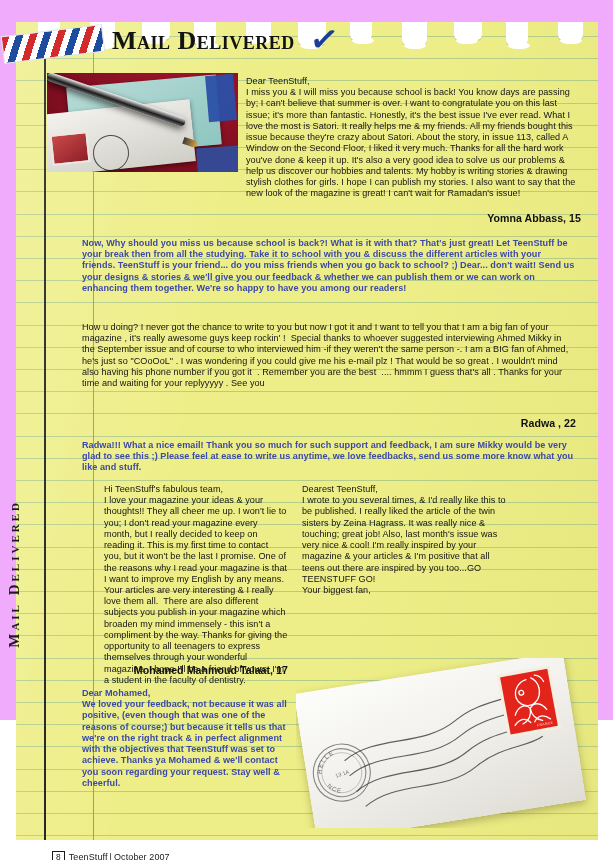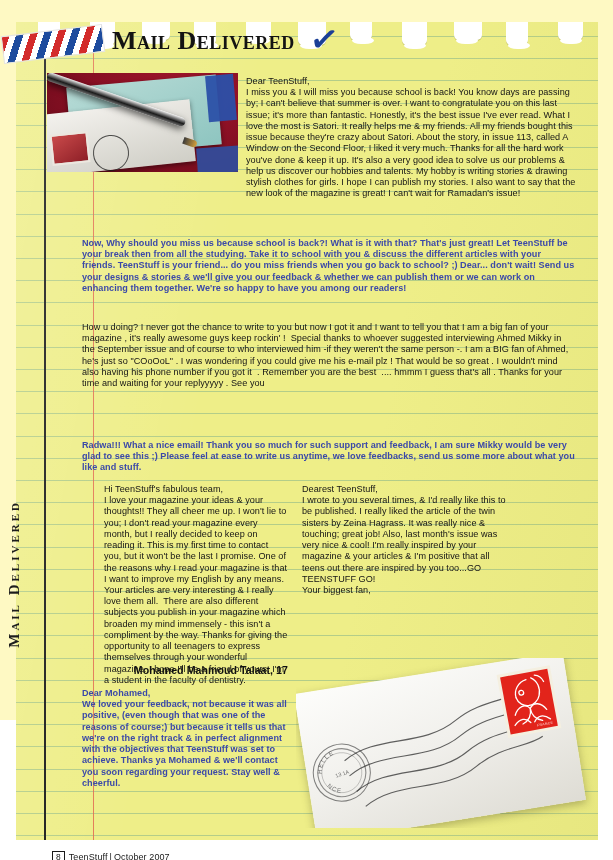--- a/index.html
+++ b/index.html
@@ -1,20 +1,20 @@
 <!DOCTYPE html>
 <html><head>
 <meta charset="utf-8">
 <style>
   html,body{margin:0;padding:0;background:#ffffff;}
   body{width:613px;height:860px;position:relative;overflow:hidden;
        font-family:"Liberation Sans", sans-serif;}
 
   
-  #page{position:absolute;left:0;top:0;width:613px;height:720px;background:#fef9c3;}
+  #page{position:absolute;left:0;top:0;width:613px;height:720px;background:#f0abfc;}
 
   .pad{position:absolute;left:16px;top:22px;width:582px;height:818px;
        background:#eeee88;}
   
   .pad:after{content:"";position:absolute;inset:0;
     background:
       linear-gradient(100deg, rgba(255,255,255,.18) 0%, rgba(255,255,255,0) 35%),
       linear-gradient(280deg, rgba(190,190,80,.14) 0%, rgba(255,255,255,0) 40%);
     pointer-events:none;}
 
@@ -188,24 +188,26 @@
     <div class="ph-stamp"></div>
     <div class="ph-mark"></div>
     <div class="ph-blue"></div>
     <div class="ph-blue2"></div>
     <div class="ph-pen"></div>
     <div class="ph-tip"></div>
   </div>
 
   <div class="blk" style="left: 246px; top: 76px; width: 335px; white-space: pre-wrap;">Dear TeenStuff,
 I miss you &amp; I will miss you because school is back! You know days are passing by; I can't believe that summer is over. I want to congratulate you on this last issue; it's more than fantastic. Honestly, it's the best issue I've ever read. What I love the most is Satori. It really helps me &amp; my friends. All my friends bought this issue because they're crazy about Satori. About the story, in issue 113, called A Window on the Second Floor, I liked it very much. Thanks for all the hard work you've done &amp; keep it up. It's also a very good idea to solve us our problems &amp; help us discover our hobbies and talents. My hobby is writing stories &amp; drawing stylish clothes for girls. I hope I can publish my stories. I also want to say that the new look of the magazine is great! I can't wait for Ramadan's issue!</div>
+  <div class="blk sig" style="left: 246px; top: 213px; width: 335px; white-space: pre-wrap;">Yomna Abbass, 15</div>
   <div class="blk reply" style="left: 82px; top: 238px; width: 494px; white-space: pre-wrap;">Now, Why should you miss us because school is back?! What is it with that? That's just great! Let TeenStuff be your break then from all the studying. Take it to school with you &amp; discuss the different articles with your friends. TeenStuff is your friend... do you miss friends when you go back to school? ;) Dear... don't wait! Send us your designs &amp; stories &amp; we'll give you our feedback &amp; whether we can publish them or we can work on enhancing them together. We're so happy to have you among our readers!</div>
 
   <div class="blk" style="left: 82px; top: 322px; width: 494px; white-space: pre-wrap;">How u doing? I never got the chance to write to you but now I got it and I want to tell you that I am a big fan of your magazine , it's really awesome guys keep rockin' !  Special thanks to whoever suggested interviewing Ahmed Mikky in the September issue and of course to who interviewed him -if they weren't the same person -. I am a BIG fan of Ahmed, he's just so "COoOoL" . I was wondering if you could give me his e-mail plz ! That would be so great . I wouldn't mind also having his phone number if you got it  . Remember you are the best  .... hmmm I guess that's all . Thanks for your time and waiting for your replyyyyy . See you</div>
-  <div class="blk reply" style="left: 82px; top: 440px; width: 494px; white-space: pre-wrap;">Radwa!!! What a nice email! Thank you so much for such support and feedback, I am sure Mikky would be very glad to see this ;) Please feel at ease to write us anytime, we love feedbacks, send us some more about what you like and stuff.</div>
+  <div class="blk sig" style="left: 82px; top: 418px; width: 494px; white-space: pre-wrap;">Radwa , 22</div>
+  <div class="blk reply" style="left: 82px; top: 440px; width: 494px; white-space: pre-wrap;">Radwa!!! What a nice email! Thank you so much for such support and feedback, I am sure Mikky would be very glad to see this ;) Please feel at ease to write us anytime, we love feedbacks, send us some more know what you like and stuff.</div>
 
   <div class="blk" style="left: 104px; top: 484px; width: 184px; white-space: pre-wrap;">Hi TeenStuff's fabulous team,
 I love your magazine your ideas &amp; your thoughts!! They all cheer me up. I won't lie to you; I don't read your magazine every month, but I really decided to keep on reading it. This is my first time to contact you, but it won't be the last I promise. One of the reasons why I read your magazine is that I want to improve my English by any means. Your articles are very interesting &amp; I really love them all.  There are also different subjects you publish in your magazine which broaden my mind immensely - this isn't a compliment by the way. Thanks for giving the opportunity to all teenagers to express themselves through your wonderful magazine. I hope I'll be a friend of yours. I'm a student in the faculty of dentistry.</div>
   <div class="blk sig" style="left: 82px; top: 665px; width: 206px; white-space: pre-wrap;">Mohamed Mahmoud Talaat, 17</div>
   <div class="blk" style="left: 302px; top: 484px; width: 204px; white-space: pre-wrap;">Dearest TeenStuff,
 I wrote to you several times, &amp; I'd really like this to be published. I really liked the article of the twin sisters by Zeina Hagrass. It was really nice &amp; touching; great job! Also, last month's issue was very nice &amp; cool! I'm really inspired by your magazine &amp; your articles &amp; I'm positive that all teens out there are inspired by you too...GO TEENSTUFF GO!
 Your biggest fan,</div>
 
   <div class="blk reply" style="left: 82px; top: 688px; width: 206px; white-space: pre-wrap;">Dear Mohamed,
 We loved your feedback, not because it was all positive, (even though that was one of the reasons of course;) but because it tells us that we're on the right track &amp; in perfect alignment with the objectives that TeenStuff was set to achieve. Thanks ya Mohamed &amp; we'll contact you soon regarding your request. Stay well &amp; cheerful.</div>

